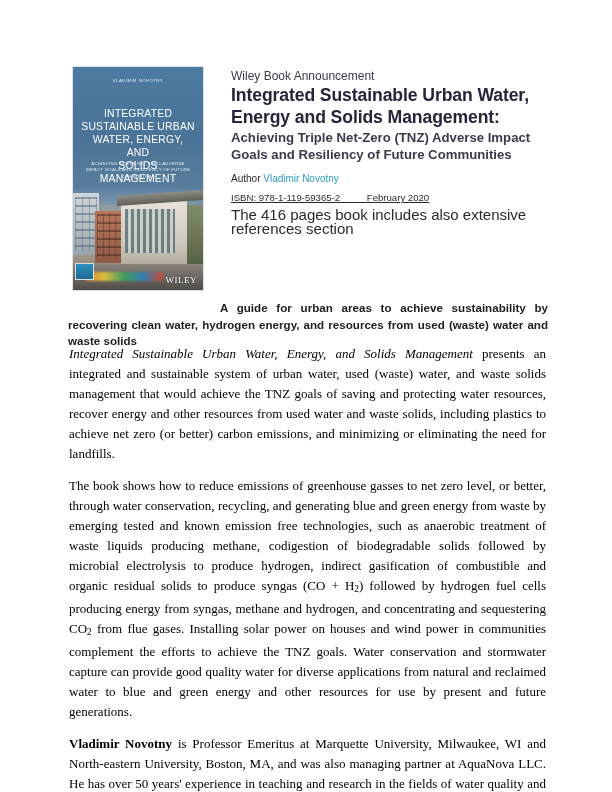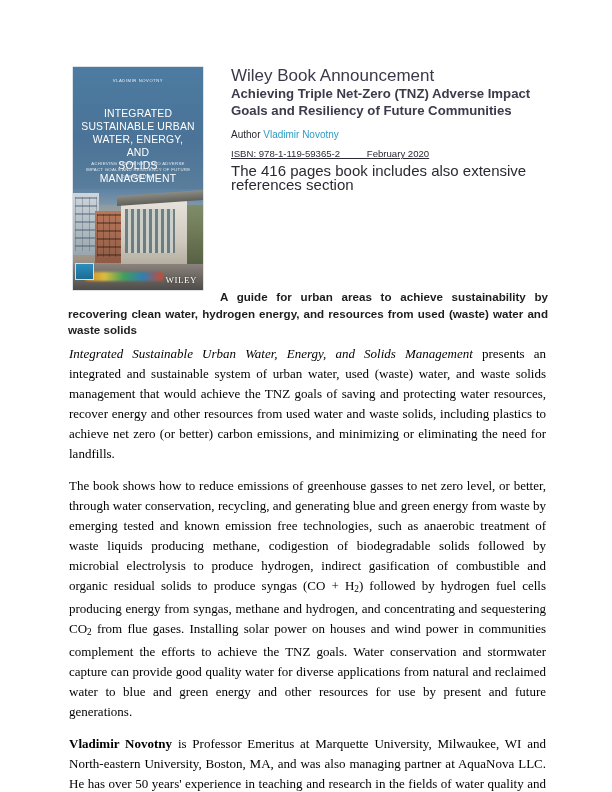--- a/index.html
+++ b/index.html
@@ -154,21 +154,21 @@
 
   
   .header {
     position: absolute;
     left: 231px;
     top: 68px;
     width: 312px;
     font-family: "Liberation Sans", sans-serif;
   }
   .kicker {
-    font-size: 17px;
+    font-size: 12px;
     line-height: 16px;
     color: #3a3a4a;
     margin-bottom: 1px;
   }
   .title {
     font-size: 17.6px;
     line-height: 21.5px;
     font-weight: bold;
     color: #24243a;
     letter-spacing: -0.1px;
@@ -202,21 +202,21 @@
     line-height: 14px;
     margin-top: 3px;
     color: #2a2a33;
     width: 300px;
   }
 
   
   .lead {
     position: absolute;
     left: 68px;
-    top: 289px;
+    top: 300px;
     width: 480px;
     font-family: "Liberation Sans", sans-serif;
     font-weight: bold;
     font-size: 11.6px;
     line-height: 16.5px;
     color: #1d1d1d;
     text-align: justify;
     text-justify: inter-word;
   }
   .lead .indent-shim {
@@ -277,20 +277,21 @@
       <div class="ph-blur"></div>
       <div class="ph-sign"></div>
     </div>
 
     <div class="cover-wiley">WILEY</div>
   </div>
 
   <div class="header">
     <div class="kicker">Wiley Book Announcement</div>
 
+    <div class="title">Integrated Sustainable Urban Water, Energy and Solids Management:</div>
 
     <div class="subtitle">Achieving Triple Net-Zero (TNZ) Adverse Impact Goals and Resiliency of Future Communities</div>
 
     <div class="author-line">
       <span>Author</span>
       <span class="author-name">Vladimir Novotny</span>
     </div>
 
     <div class="isbn-line">ISBN: 978-1-119-59365-2          February 2020</div>
 

